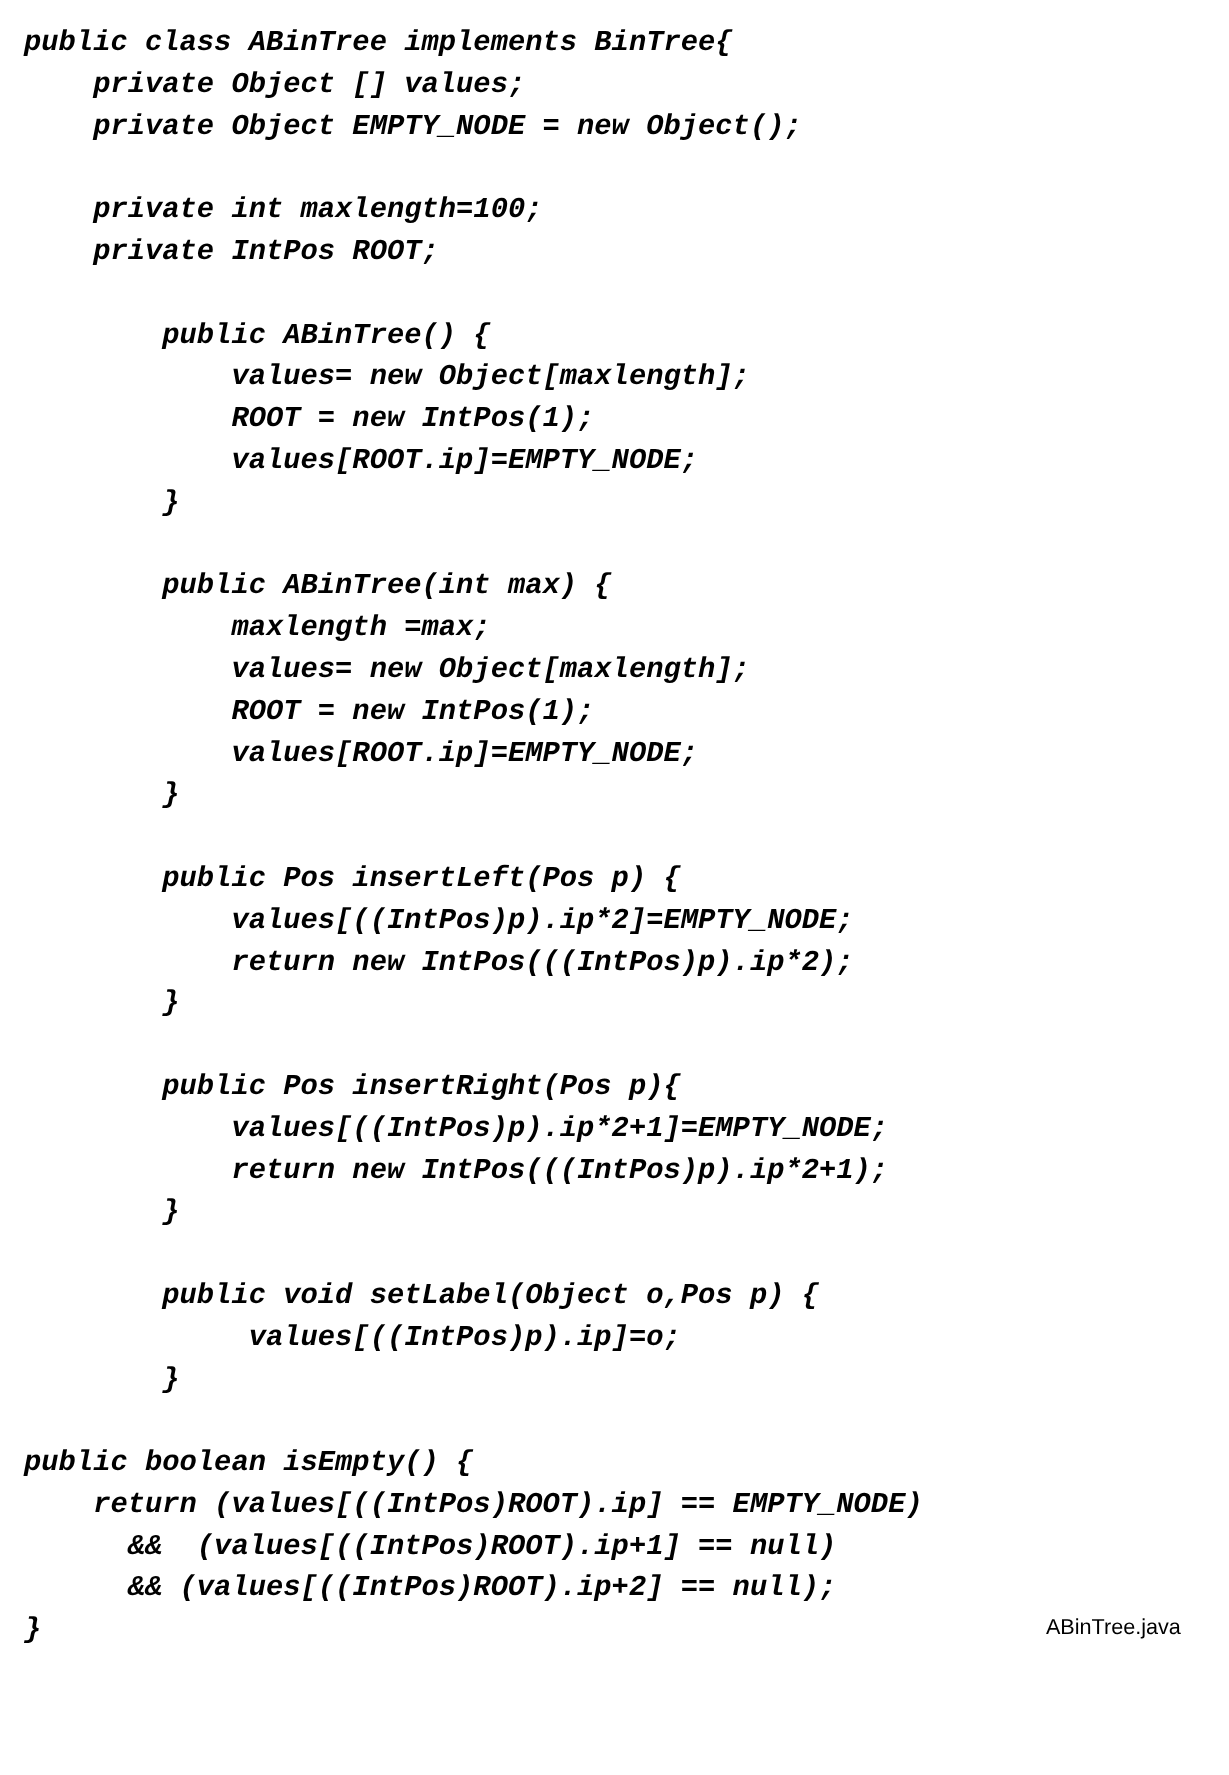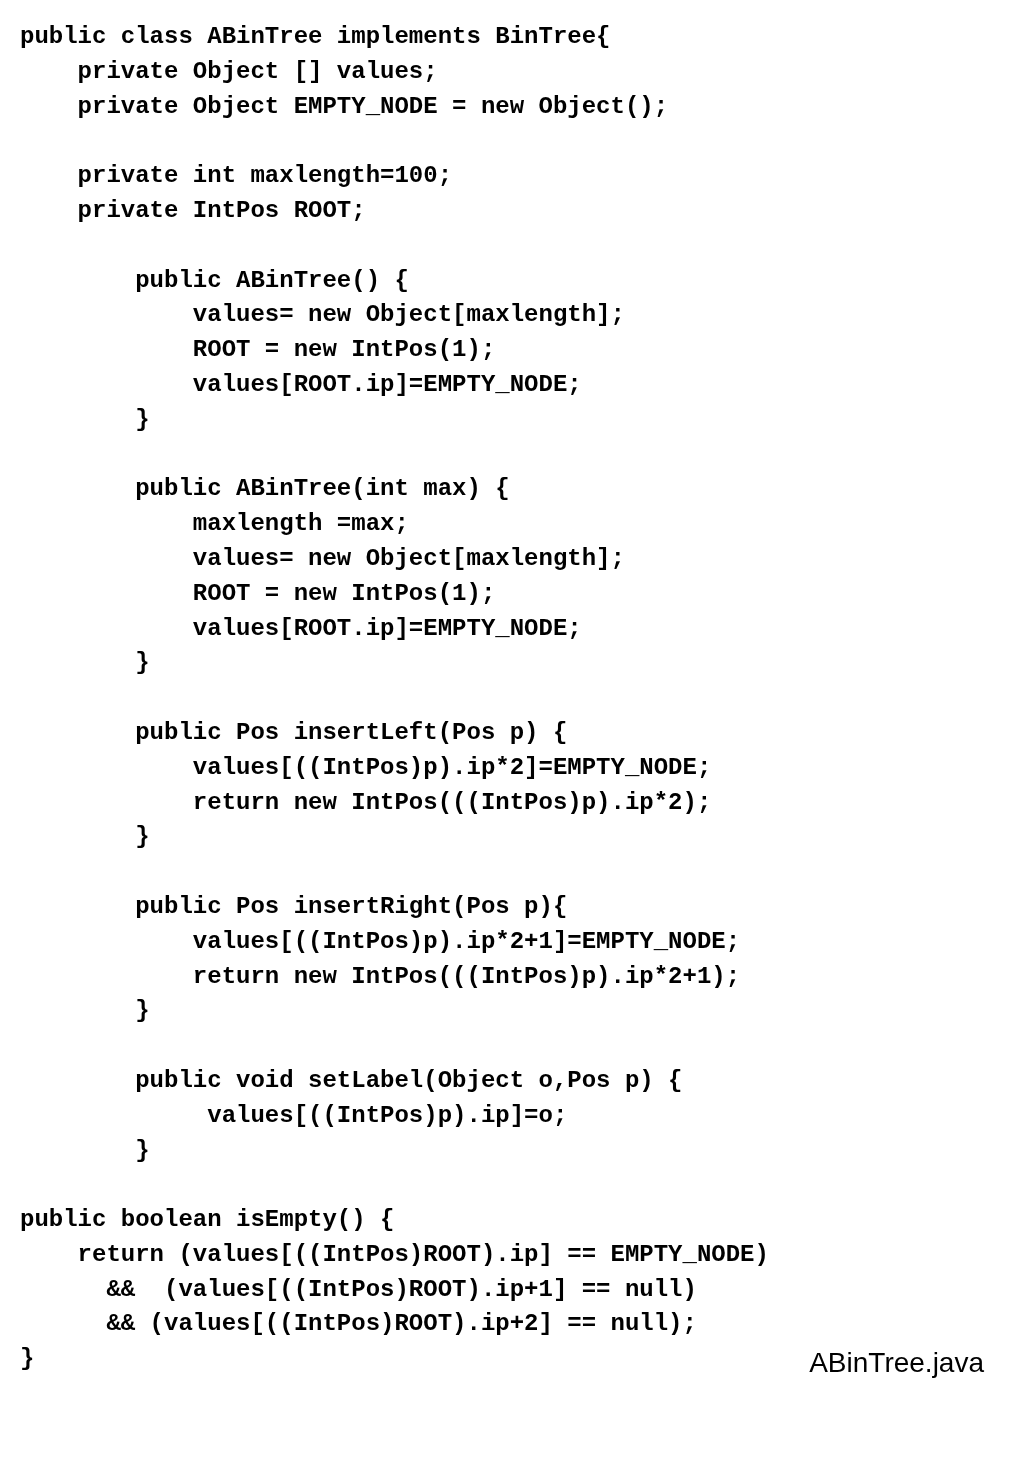--- a/index.html
+++ b/index.html
@@ -12,25 +12,26 @@
       line-height: 1.45;
       color: #000000;
       width: 1024px;
       box-sizing: border-box;
     }
     pre {
       margin: 0;
       font-family: inherit;
       font-weight: inherit;
       white-space: pre;
+      font-style: italic;
     }
     .filename {
       font-family: Arial, Helvetica, sans-serif;
       font-weight: normal;
-      font-size: 28px;
+      font-size: 18px;
       text-align: right;
       padding-right: 20px;
       margin-top: -34px;
     }
   </style>
 </head>
 <body>
 
 <pre id="code-pre">public class ABinTree implements BinTree{
     private Object [] values;

